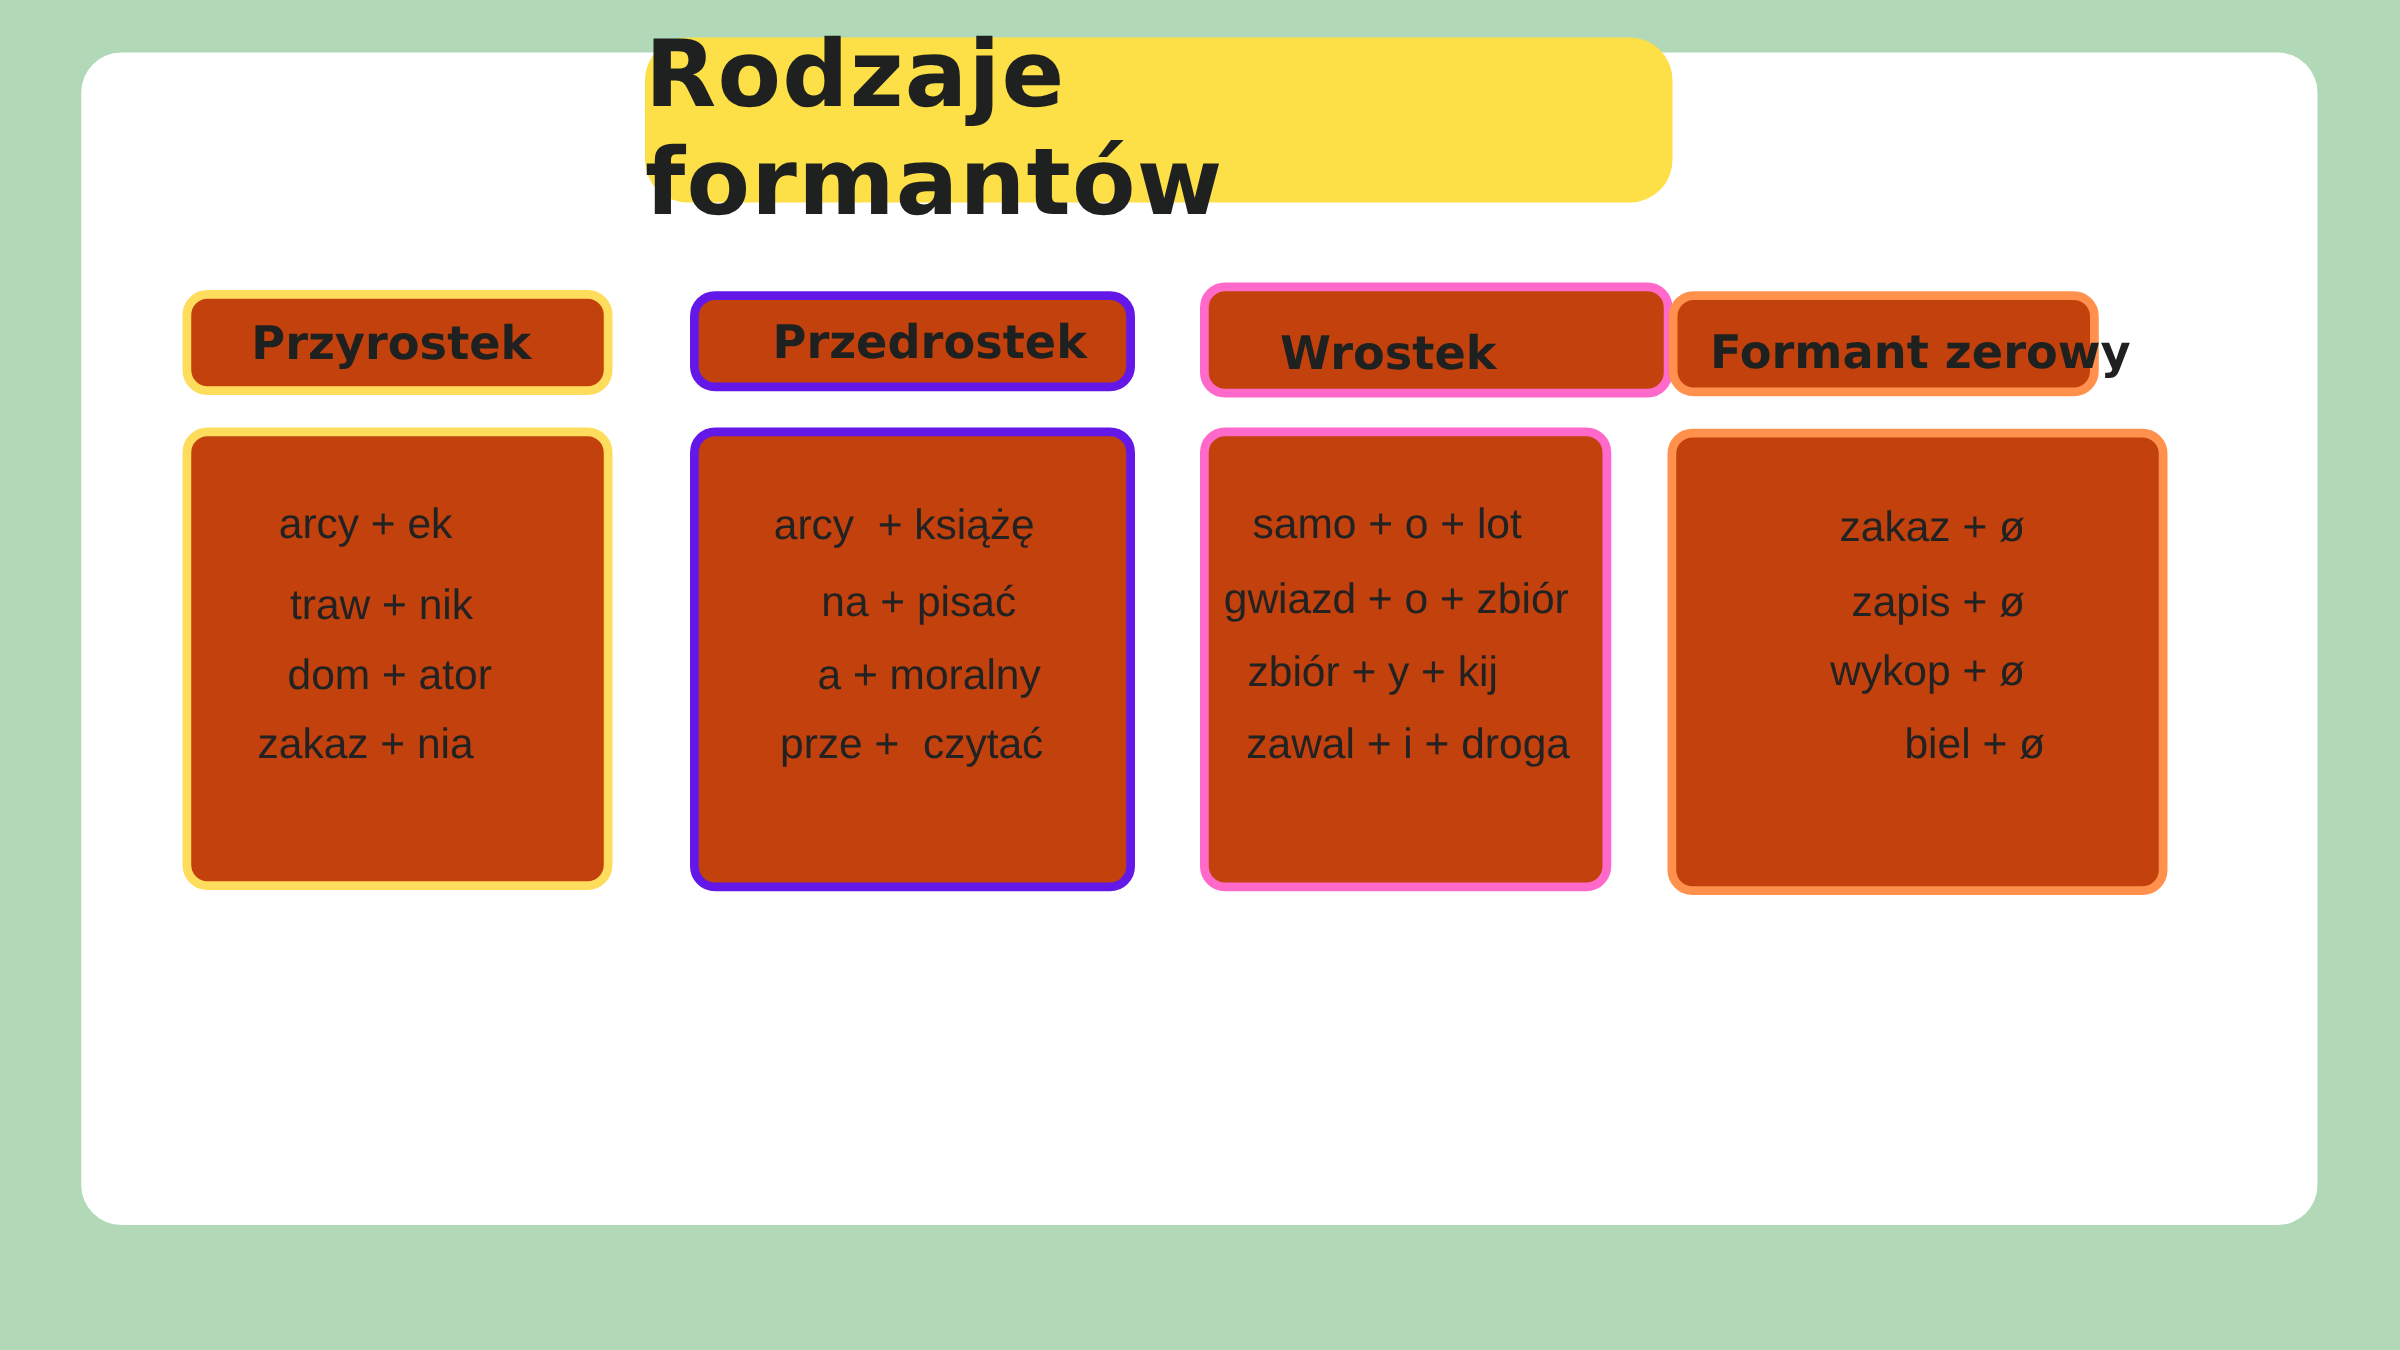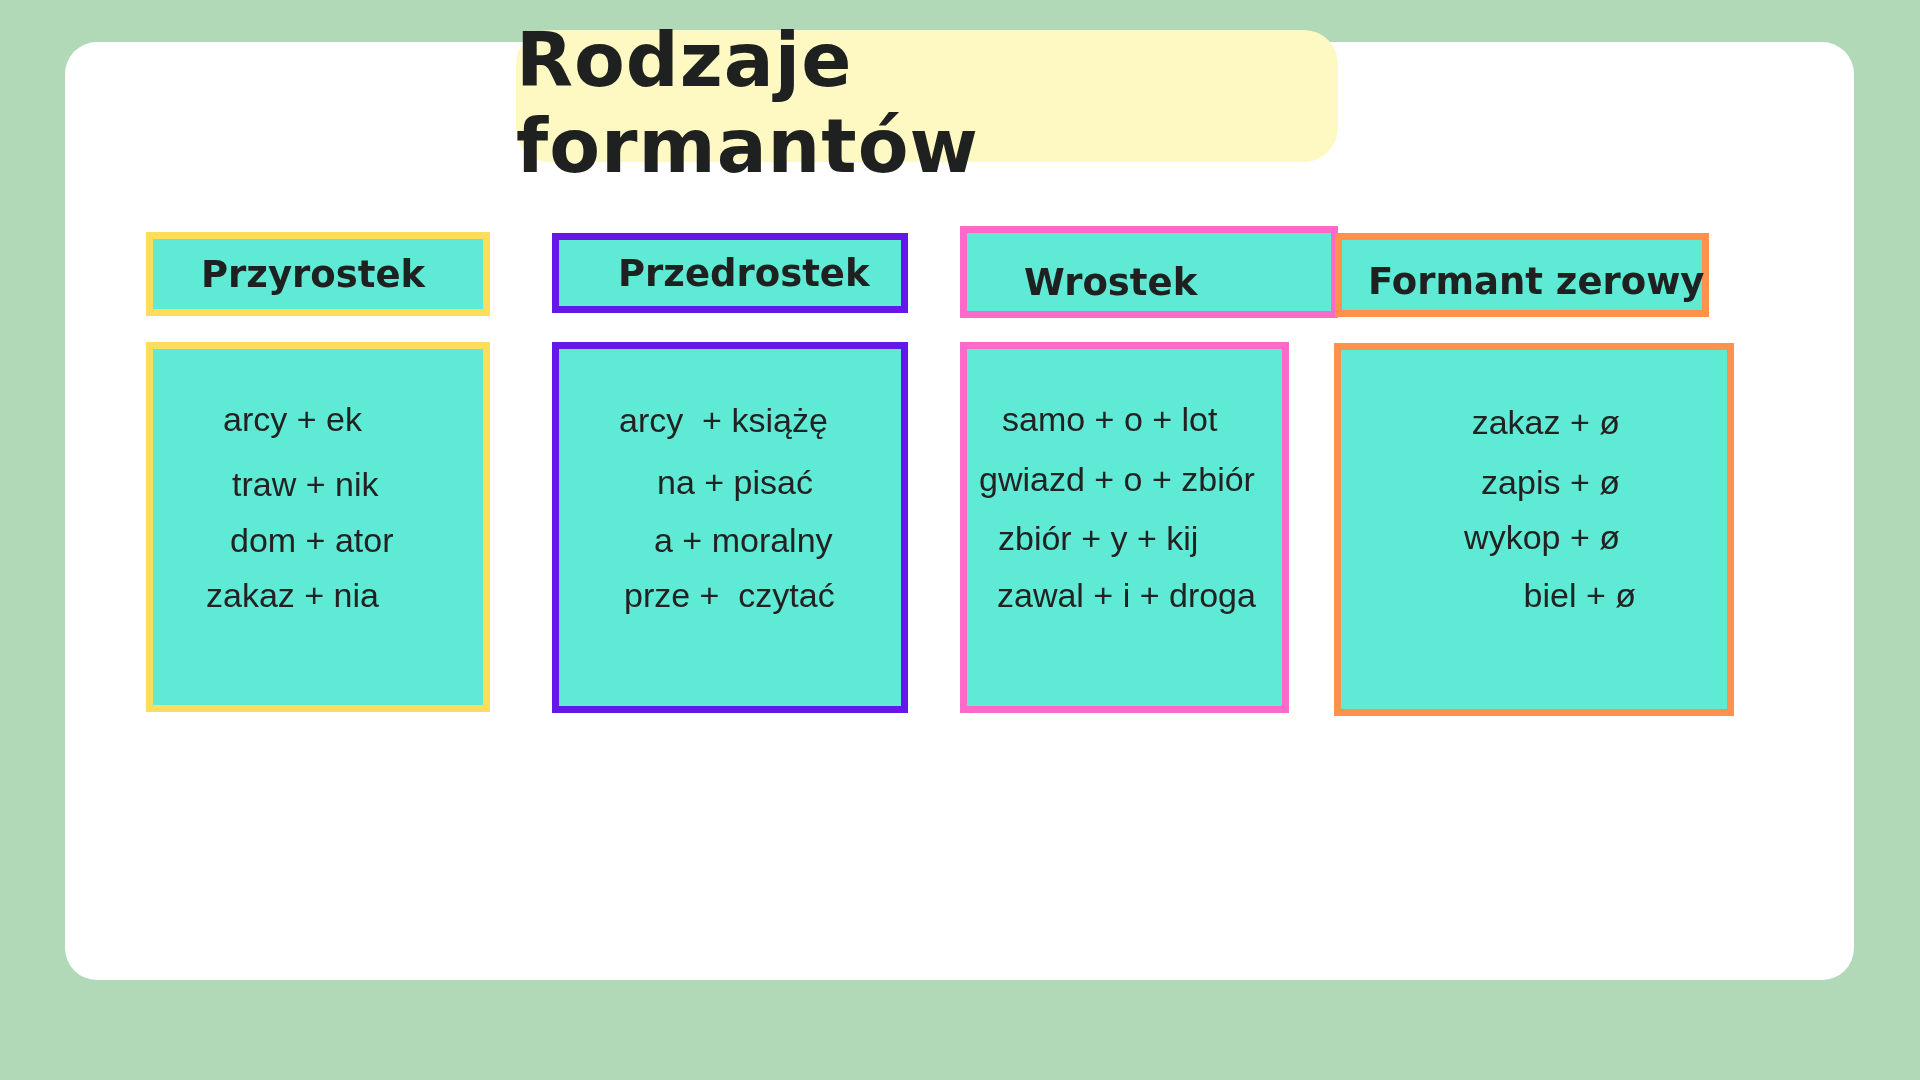--- a/index.html
+++ b/index.html
@@ -10,33 +10,33 @@
       font-family: "Liberation Sans", sans-serif;
     }
     .card {
       position: absolute; left: 65px; top: 42px;
       width: 1789px; height: 938px;
       background: #ffffff; border-radius: 32px;
     }
     .title-pill {
       position: absolute; left: 516px; top: 30px;
       width: 822px; height: 132px;
-      background: #fef9c3;
+      background: #fde047;
       border-radius: 34px;
       display: flex; align-items: center; justify-content: center;
       box-sizing: border-box; padding-top: 14px;
     }
     .title-text {
       font-family: "DejaVu Sans", sans-serif;
       font-weight: bold; font-size: 74px; letter-spacing: 1px;
       color: #1e2120;
     }
     .box {
       position: absolute; box-sizing: border-box;
-      border-style: solid; border-width: 7px; background: #5eead4;
+      border-style: solid; border-width: 7px; background: #c2410c; border-radius: 20px;
     }
     .hdr-text {
       position: absolute; top: 0; height: 100%;
       display: flex; align-items: center;
       font-family: "DejaVu Sans", sans-serif; font-weight: bold;
       font-size: 37px; color: #1e2120; white-space: nowrap;
     }
     .line {
       position: absolute; font-size: 34px; color: #222;
       white-space: pre; line-height: 1;
@@ -72,20 +72,20 @@
 
 <div class="box" style="left:960px;top:226px;width:378px;height:92px;border-color:#ff69c9;">
   <span class="hdr-text" style="left:57px;padding-top:10px;">Wrostek</span>
 </div>
 <div class="box" style="left:960px;top:342px;width:329px;height:371px;border-color:#ff69c9;"></div>
 <div class="line" style="left:1002px;top:402px;">samo + o + lot</div>
 <div class="line" style="left:979px;top:462px;">gwiazd + o + zbiór</div>
 <div class="line" style="left:998px;top:521px;">zbiór + y + kij</div>
 <div class="line" style="left:997px;top:578px;">zawal + i + droga</div>
 
-<div class="box" style="left:1335px;top:233px;width:374px;height:84px;border-color:#ff914d;">
+<div class="box" style="left:1335px;top:233px;width:344px;height:84px;border-color:#ff914d;">
   <span class="hdr-text" style="left:26px;padding-top:6px;">Formant zerowy</span>
 </div>
 <div class="box" style="left:1334px;top:343px;width:400px;height:373px;border-color:#ff914d;"></div>
 <div class="line right" style="right:300px;top:405px;">zakaz + ø</div>
 <div class="line right" style="right:300px;top:465px;margin-left:45px;">zapis + ø</div>
 <div class="line right" style="right:300px;top:520px;">wykop + ø</div>
 <div class="line right" style="right:284px;top:578px;margin-left:10px;">biel + ø</div>
 
 </body></html>

